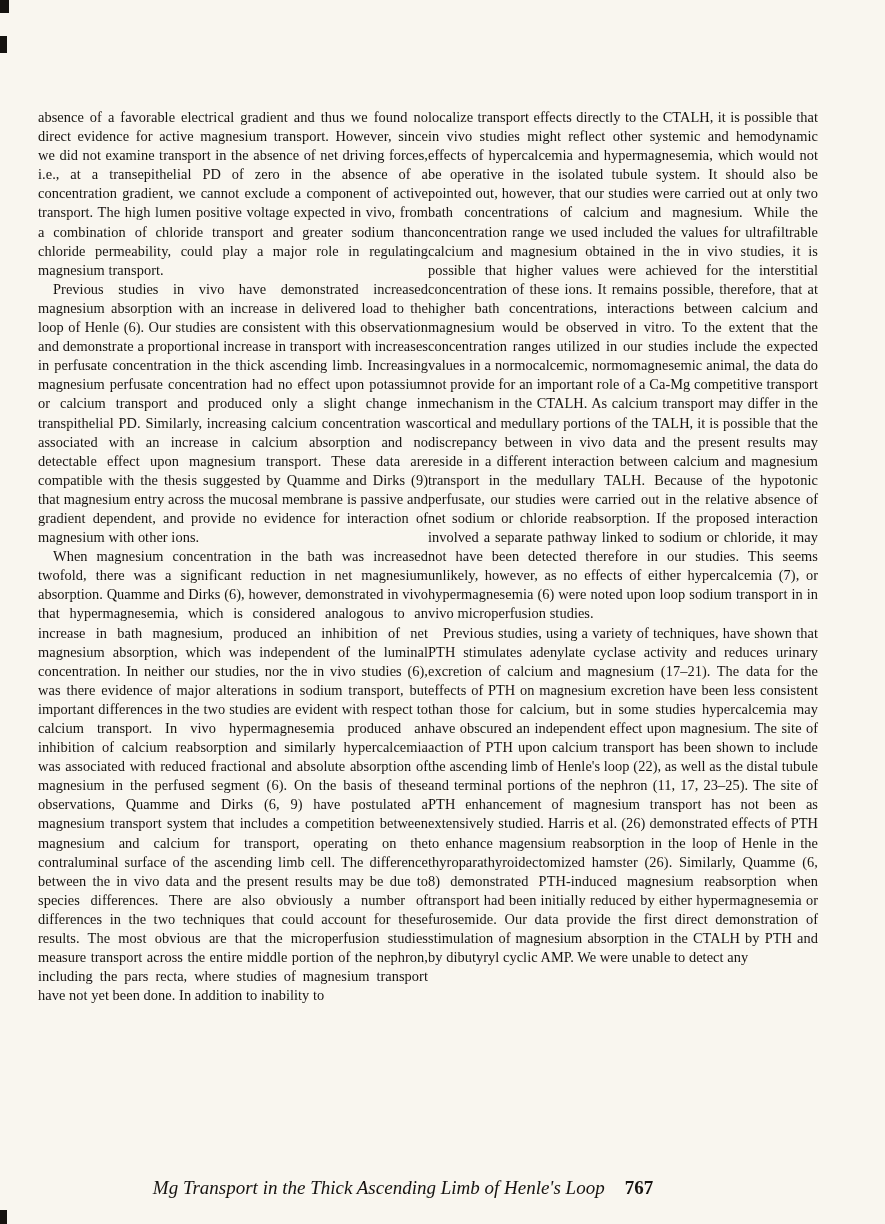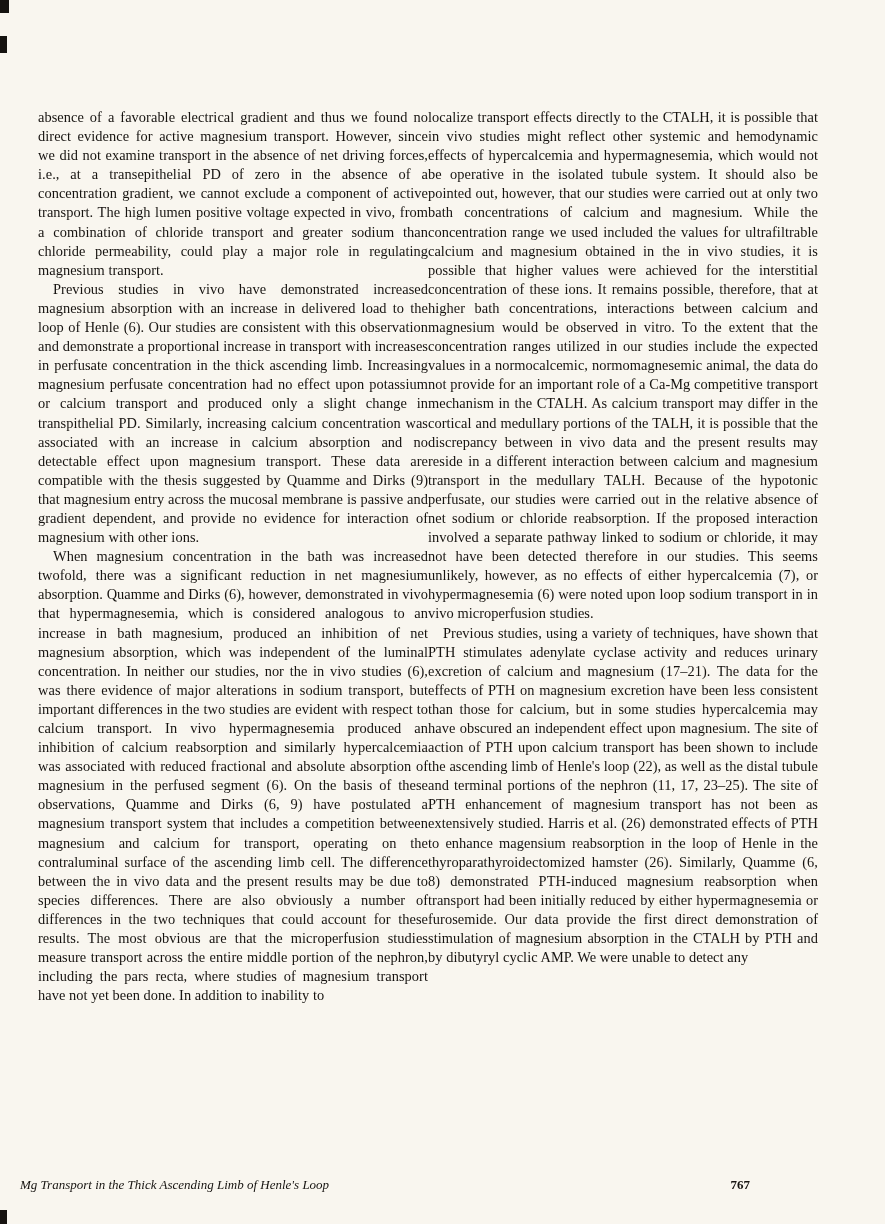--- a/index.html
+++ b/index.html
@@ -43,29 +43,29 @@
     -webkit-hyphens: auto;
     letter-spacing: 0.05px;
   }
   .col p.indent {
     text-indent: 15px;
   }
 
   .footer {
     position: absolute;
     top: 1177px;
-    left: 20px;
+    left: 38px;
     width: 810px;
     box-sizing: border-box;
     display: flex;
-    justify-content: space-between;
+    justify-content: center;
     align-items: baseline;
     gap: 20px;
     padding-right: 80px;
-    font-size: 13px;
+    font-size: 19px;
   }
   .running-title {
     font-style: italic;
   }
   .page-number {
     font-style: normal;
     font-weight: bold;
   }
 </style>
 </head>

